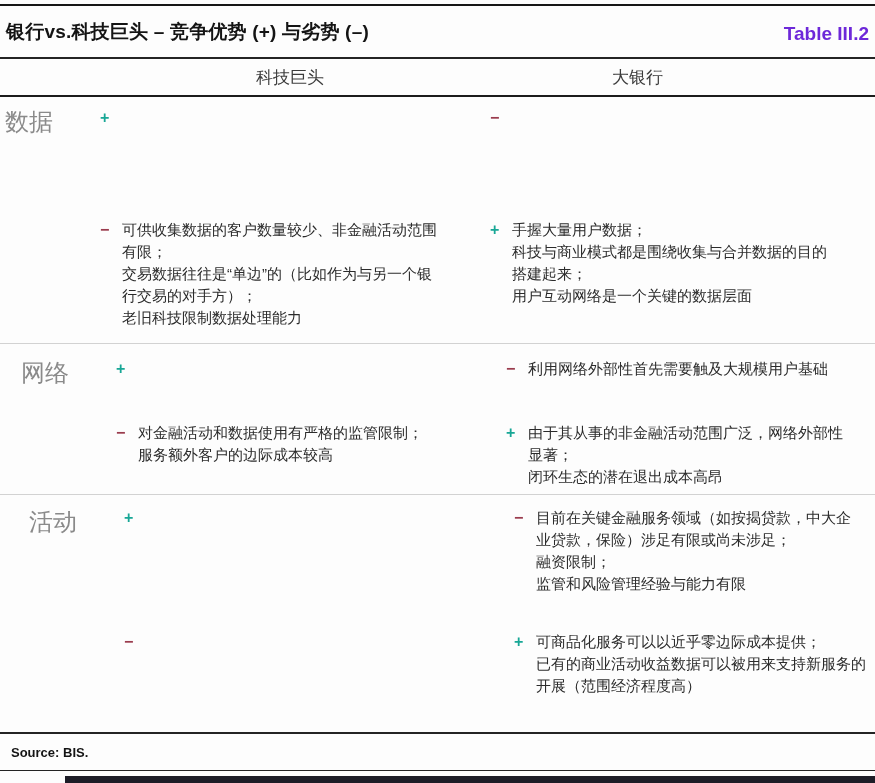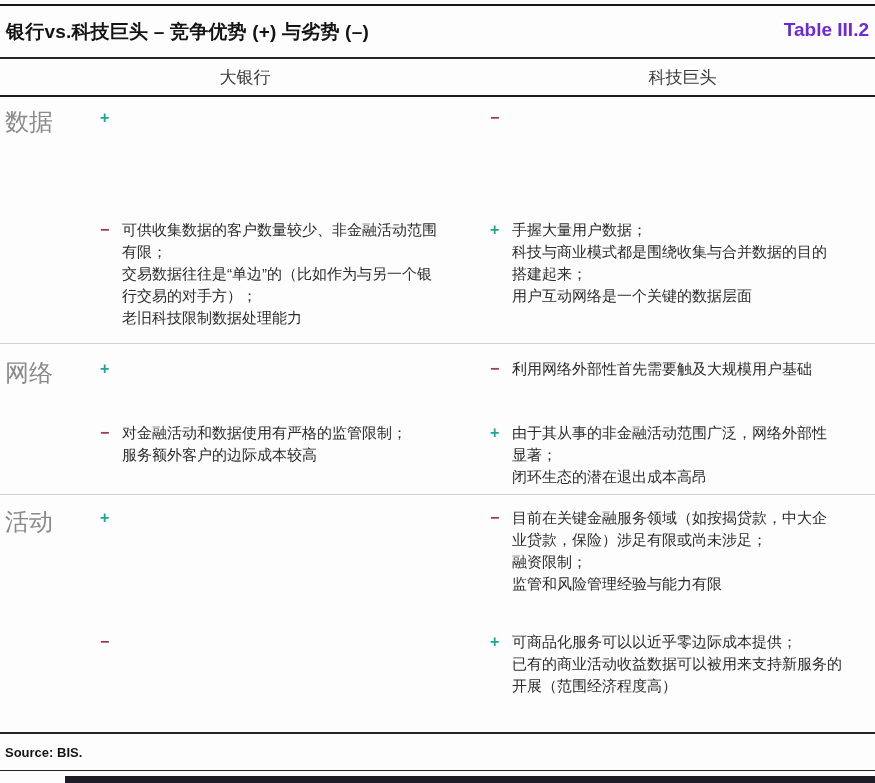--- a/index.html
+++ b/index.html
@@ -11,21 +11,21 @@
     overflow:hidden;
   }
   .page{width:875px;height:783px;display:flex;flex-direction:column;box-sizing:border-box;}
   .rule{border:none;margin:0;}
   .rule-top{height:2px;background:#161616;margin-top:4px;}
   .rule-dark{height:2px;background:#1c1c1c;}
   .rule-thin{height:1.5px;background:#242424;}
   .rule-light{height:1px;background:#d2d2d2;}
 
   .titlebar{
-    display:flex;justify-content:space-between;align-items:flex-start;
+    display:flex;justify-content:space-between;align-items:flex-end;
     padding:13px 4px 12px 6px;
   }
   .title{font-size:19px;font-weight:bold;color:#141414;letter-spacing:.2px;}
   .table-tag{font-size:19px;font-weight:bold;color:#6d28d9;padding-right:2px;}
 
   .grid{display:grid;grid-template-columns:90px 360px 1fr;}
   .colheads{padding:7px 0 6px 0;}
   .colhead{font-size:17px;color:#3c3c3c;text-align:center;}
   .colhead.bank{padding-right:50px;}
   .colhead.tech{padding-left:40px;}
@@ -55,24 +55,24 @@
   }
 
   
   .sec-data  .r1{min-height:112px;}
   .sec-data  .r2{min-height:128px;}
   .sec-net   .r1{min-height:64px;}
   .sec-net   .r2{min-height:76px;}
   .sec-act   .r1{min-height:124px;}
   .sec-act   .r2{min-height:96px;}
   .sec-data{padding-bottom:6px;}
-  .sec-net{padding:4px 0 6px 0;}
-  .sec-act{padding:2px 0 8px 0;}
+  .sec-net{padding:4px 0 6px 16px;}
+  .sec-act{padding:2px 0 8px 0;margin-left:24px;}
 
-  .sourcebar{padding:9px 0 9px 5px;}
+  .sourcebar{padding:9px 0 9px 11px;}
   .source{font-size:13px;font-weight:bold;color:#141414;}
 
   .bottombar{
     height:7px;margin:5px 0 0 65px;
     background:var(--bottom-bar,#1d1d27);
   }
   .spacer{flex:1;}
 </style>
 </head>
 <body>
@@ -83,22 +83,22 @@
 
   <div class="titlebar">
     <span class="title">银行vs.科技巨头 – 竞争优势 (+) 与劣势 (–)</span>
     <span class="table-tag">Table III.2</span>
   </div>
 
   <div class="rule rule-thin"></div>
 
   <div class="grid colheads">
     <div></div>
+    <div class="colhead tech">科技巨头</div>
     <div class="colhead bank">大银行</div>
-    <div class="colhead tech">科技巨头</div>
   </div>
 
   <div class="rule rule-dark"></div>
 
   <section class="sec sec-data">
     <div class="sec-label">数据</div>
     <div class="cell bank r1">
       <span class="sign plus">+</span>
     </div>
     <div class="cell tech r1">

